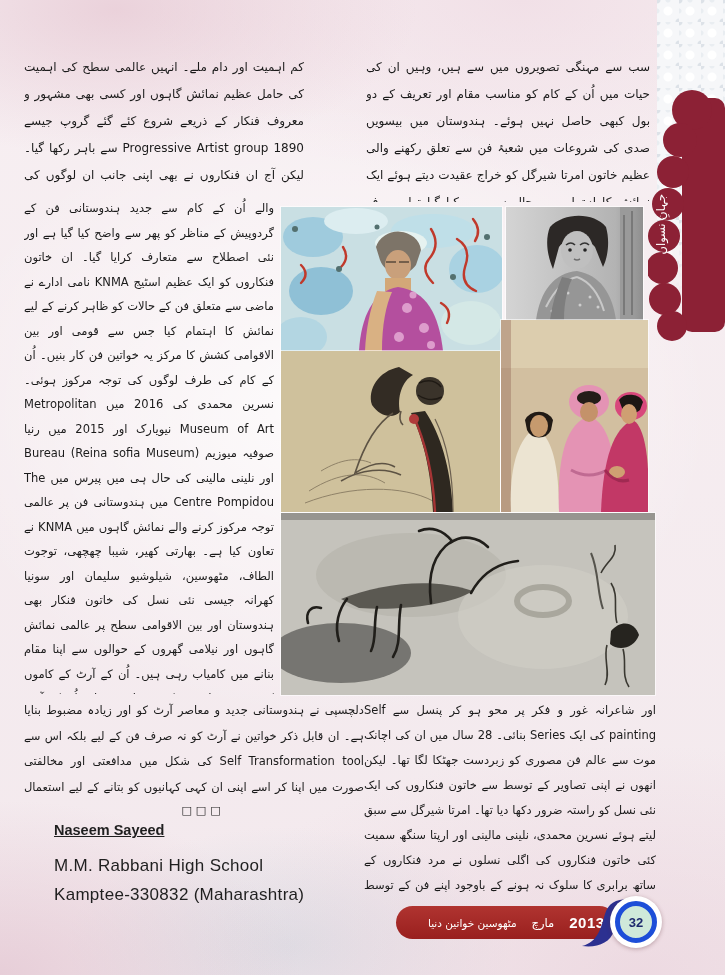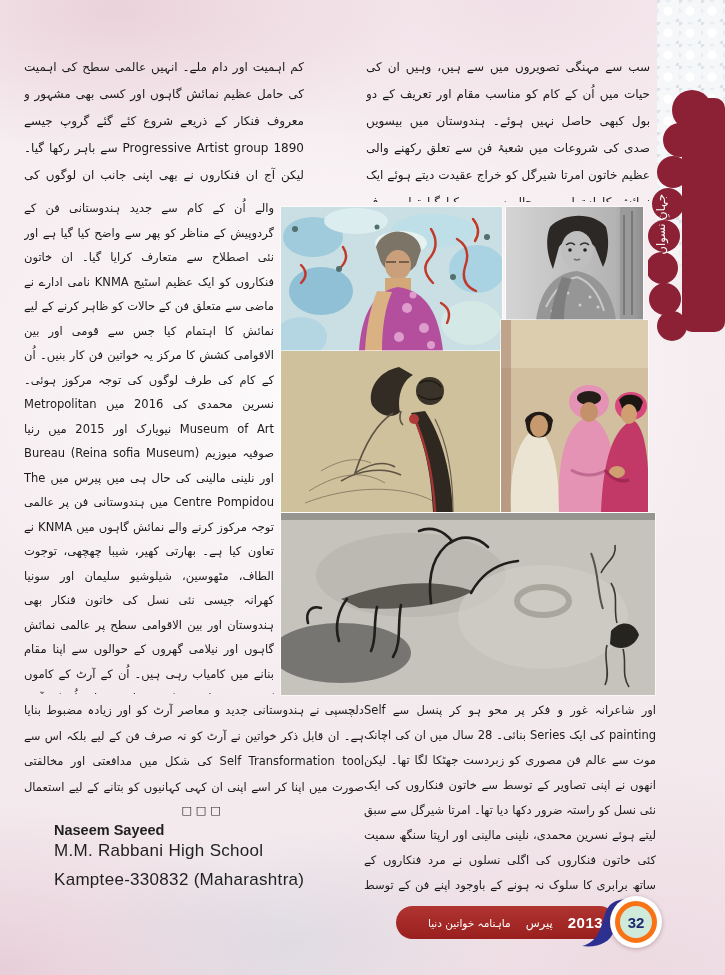--- a/index.html
+++ b/index.html
@@ -41,37 +41,37 @@
   .col-lm{left:24px;top:196px;width:250px;height:498px;font-size:11.5px;line-height:24.5px;}
   .col-lb{left:24px;top:698px;width:340px;height:106px;font-size:11.5px;line-height:25.5px;}
   .col-rb{left:364px;top:698px;width:292px;height:202px;font-size:11.5px;line-height:25px;}
   
   .img{position:absolute;box-shadow:0 0 0 1px rgba(255,255,255,.6);}
   .img svg{display:block;}
   
   .divider{position:absolute;left:168px;top:804px;width:70px;text-align:center;
     font-weight:bold;font-size:11px;letter-spacing:4px;color:#161616;}
   .author{position:absolute;left:54px;top:822px;font-family:"Liberation Sans",sans-serif;color:#1f1f1f;}
-  .author .a-name{font-weight:bold;font-size:14.5px;margin-bottom:3px;}
+  .author .a-name{font-weight:bold;font-size:14.5px;margin-bottom:18px;text-decoration:underline;}
   .author .a-line{font-size:17px;margin-bottom:9px;letter-spacing:.3px;}
   
   .fbar{position:absolute;left:396px;top:906px;width:220px;height:33px;box-sizing:border-box;
     background:linear-gradient(#b03430,#991f1e);border-radius:17px;
     display:flex;align-items:center;gap:15px;padding-left:32px;color:#fff;}
   .fbar .mag{font-size:10.5px;}
   .fbar .month{font-size:11.5px;}
   .fbar .year{font-family:"Liberation Sans",sans-serif;font-weight:bold;font-size:15px;letter-spacing:.5px;}
   .swoosh{position:absolute;left:580px;top:896px;}
   .pagenum{position:absolute;left:610px;top:896px;width:52px;height:52px;border-radius:50%;
     background:#fff;box-shadow:0 1px 4px rgba(90,40,50,.35);
     display:flex;align-items:center;justify-content:center;}
   .pagenum-inner{width:42px;height:42px;border-radius:50%;background:#cfe9da;
-    border:5px solid #f97316;box-sizing:border-box;
+    border:5px solid #1d4ed8;box-sizing:border-box;
     display:flex;align-items:center;justify-content:center;
-    font-family:"Liberation Sans",sans-serif;font-weight:bold;font-size:15px;color:#1e2a6e;}
+    font-family:"Liberation Sans",sans-serif;font-weight:bold;font-size:13px;color:#1e2a6e;}
 </style>
 </head>
 <body>
 
 <div class="page">
 
   <div class="lattice"></div>
   <div class="lattice-fade"></div>
   <svg class="scallop" width="77" height="256" viewBox="0 0 77 256">
     <g fill="#8c2135">
@@ -248,22 +248,22 @@
   </div>
 
   <div class="divider">□□□</div>
   <div class="author">
     <div class="a-name">Naseem Sayeed</div>
     <div class="a-line">M.M. Rabbani High School</div>
     <div class="a-line">Kamptee-330832  (Maharashtra)</div>
   </div>
 
   <div class="fbar">
-    <span class="mag" dir="rtl">ماہنامہ خواتین دنیا</span>
-    <span class="month" dir="rtl">پیرس</span>
+    <span class="mag" dir="rtl">مٹھوسین خواتین دنیا</span>
+    <span class="month" dir="rtl">مارچ</span>
     <span class="year">2013</span>
   </div>
   <svg class="swoosh" width="50" height="52" viewBox="0 0 50 52">
     <path d="M2 50 C18 46 21 32 25 18 C28 8 35 3 49 3 C39 13 37 25 34 35 C30 47 17 52 2 50 Z" fill="#2c3090"></path>
   </svg>
   <div class="pagenum">
     <div class="pagenum-inner">32</div>
   </div>
 
 </div>

